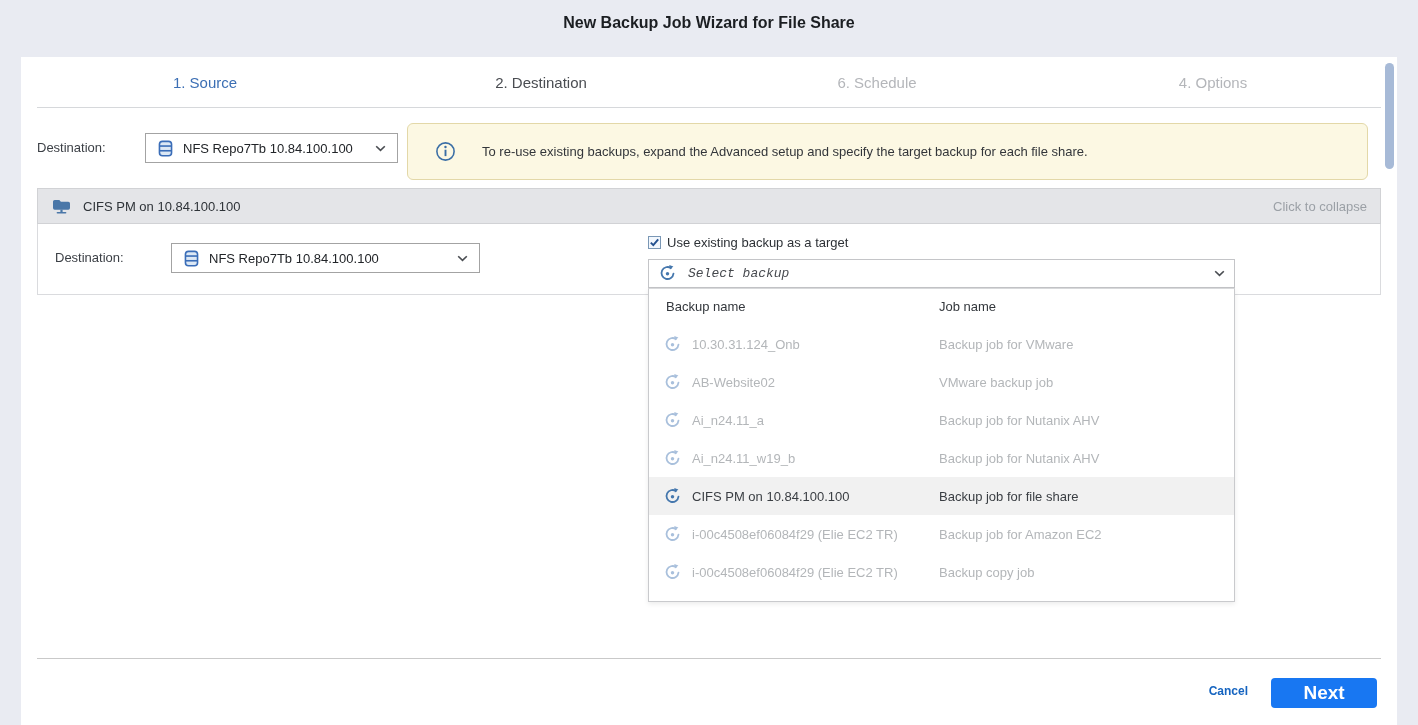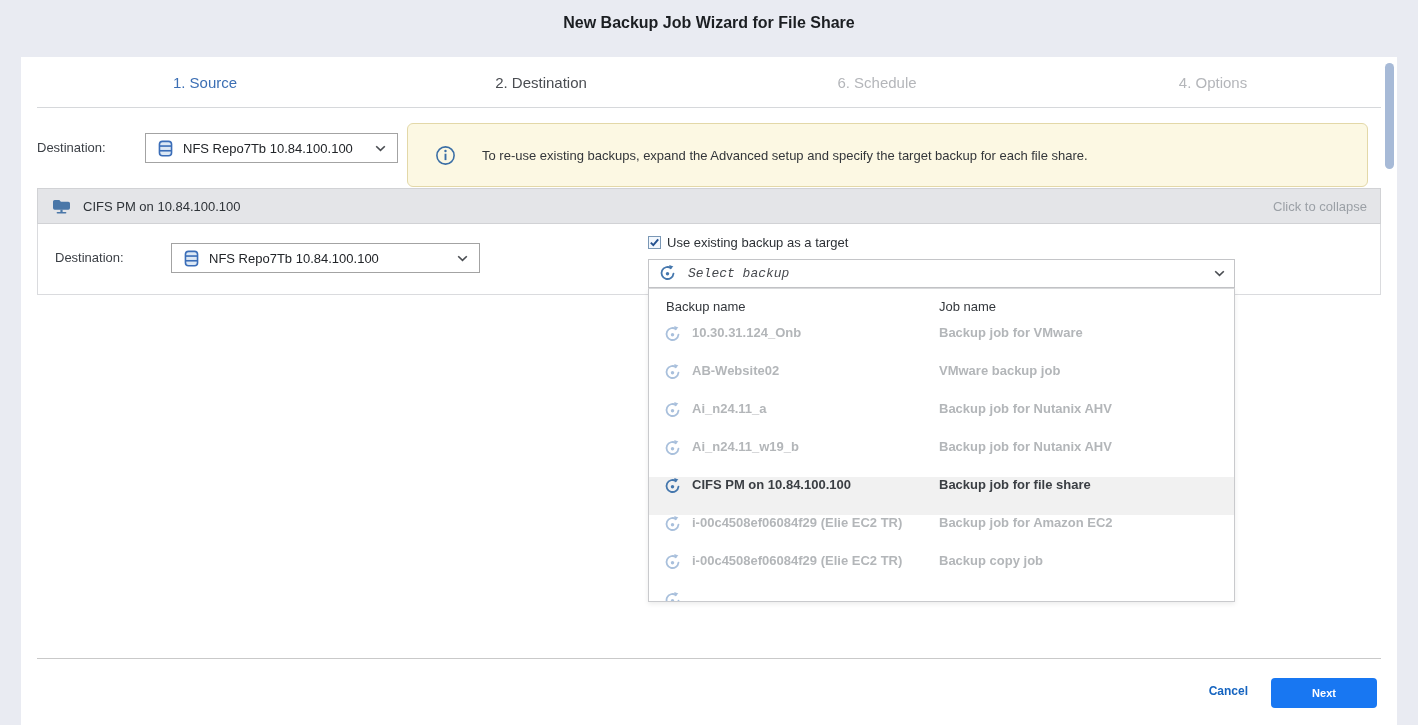--- a/index.html
+++ b/index.html
@@ -39,21 +39,21 @@
   .select-field .sel-text { color:#212428; white-space:nowrap; }
   .select-field .chev { margin-left:auto; display:flex; }
 
   .form-label { color:#3b3f45; }
 
   .dest-label-1 { position:absolute; top:76px; left:16px; line-height:30px; }
   .dest-select-1 { position:absolute; top:76px; left:124px; width:253px; }
 
   
   .info-box {
-    position:absolute; top:66px; left:386px; width:961px; height:64px;
+    position:absolute; top:66px; left:386px; width:961px; height:57px;
     background:#fcf8e3; border:1px solid #e3d8a8; border-radius:6px;
     display:flex; align-items:center; gap:26px; padding:0 27px;
   }
   .info-box .info-text { color:#33363a; }
 
   
   .share-header {
     position:absolute; top:131px; left:16px; right:16px; height:36px;
     background:#e4e5e8; border:1px solid #d1d2d5;
     display:flex; align-items:center; gap:11px; padding:0 13px;
@@ -99,22 +99,22 @@
   }
   .list-header { position:relative; height:36px; }
   .list-header .col-backup {
     position:absolute; left:17px; top:0; line-height:36px; color:#33373c;
   }
   .list-header .col-job {
     position:absolute; left:290px; top:0; line-height:36px; color:#33373c;
   }
   .list-rows { position:relative; }
   .list-row {
-    position:relative; height:38px; display:flex; align-items:flex-start;
-    padding-left:14px; cursor:pointer;font-weight:bold;
+    position:relative; height:38px; display:flex; align-items:center;
+    padding-left:14px; cursor:pointer;
   }
   .list-row .row-icon { display:flex; width:19px; }
   .list-row .row-backup { margin-left:10px; }
   .list-row .row-job { position:absolute; left:290px; }
   .list-row.disabled .row-backup, .list-row.disabled .row-job { color:#b3b6b9; }
   .list-row.active { background:#f1f1f1; }
   .list-row.active .row-backup, .list-row.active .row-job { color:#3a3e43; }
 
   .scroll-thumb {
     position:absolute; top:6px; right:3px; width:9px; height:106px;
@@ -126,21 +126,21 @@
     position:absolute; left:16px; right:16px; top:601px;
     border-top:1px solid #c9c9c9;
   }
   .cancel-link {
     position:absolute; top:627px; right:149px;
     color:#1564c0; font-weight:bold; font-size:12px; cursor:pointer;
     background:none; border:none; font-family:inherit; padding:0;
   }
   .next-button {
     position:absolute; top:621px; right:20px; width:106px; height:30px;
-    background:#1877f2; color:#ffffff; font-weight:bold; font-size:11px;
+    background:#1877f2; color:#ffffff; font-weight:bold; font-size:19px;
     border:none; border-radius:4px; cursor:pointer; font-family:inherit;
   }
 </style>
 </head>
 <body>
 
 <div class="titlebar">
   <h1>New Backup Job Wizard for File Share</h1>
 </div>
 

